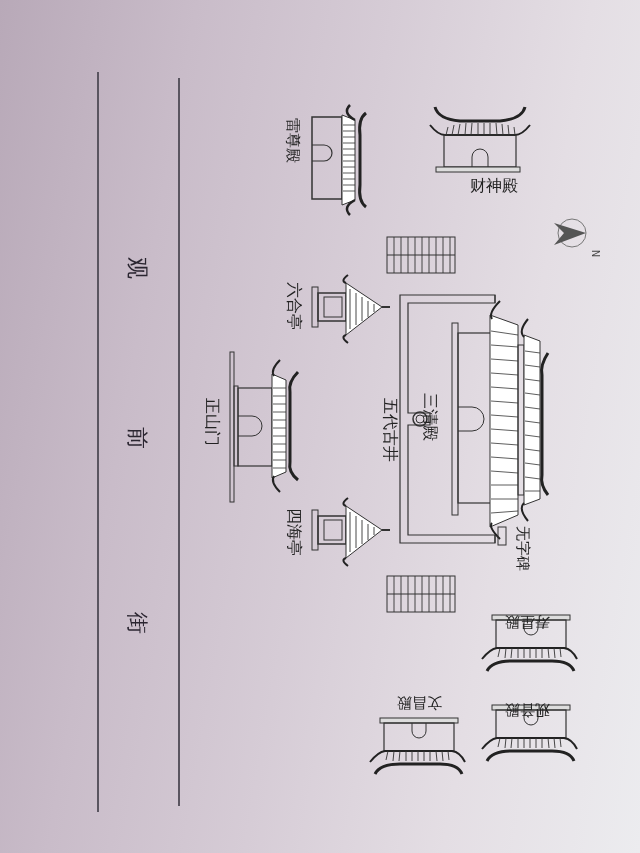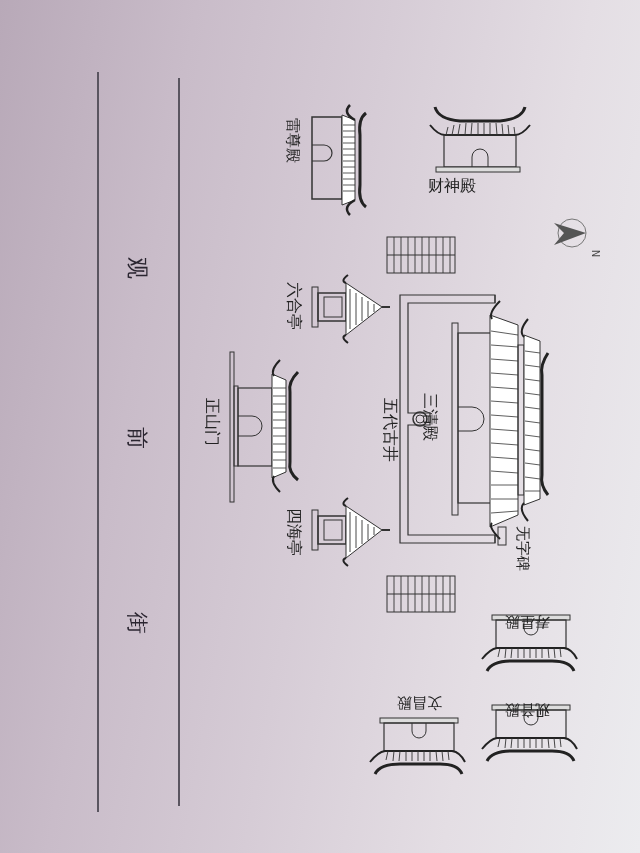--- a/index.html
+++ b/index.html
@@ -72,21 +72,21 @@
         <line x1="60" y1="18" x2="60" y2="30"></line>
         <line x1="66" y1="18" x2="67" y2="30"></line>
       <line x1="72" y1="19" x2="73" y2="30"></line>
         <line x1="78" y1="20" x2="79" y2="30"></line>
         <line x1="84" y1="22" x2="85" y2="30"></line>
     </g>
     <rect x="14" y="30" width="72" height="32" fill="none" stroke="#333" stroke-width="1.2"></rect>
     <path d="M42 62 v-10 a8 8 0 0 1 16 0 v10" fill="none" stroke="#333"></path>
     <rect x="6" y="62" width="84" height="5" fill="#ddd" stroke="#333"></rect>
   </svg>
-  <div class="label" style="left:428px; top:176px; font-size:16px;">财神殿</div>
+  <div class="label" style="left:470px; top:176px; font-size:16px;">财神殿</div>
 
   <svg style="left:552px; top:215px;" width="40" height="40" viewBox="0 0 40 40">
     <circle cx="20" cy="18" r="14" fill="none" stroke="#777" stroke-width="1"></circle>
     <path d="M2 8 L34 18 L2 30 L12 18 Z" fill="#555"></path>
   </svg>
   <div class="compass-n rot90" style="left:592px; top:248px;">N</div>
 
   <svg style="left:387px; top:237px;" width="68" height="36" viewBox="0 0 68 36">
     <rect x="0" y="0" width="68" height="36" fill="none" stroke="#333"></rect>
     <line x1="0" y1="18" x2="68" y2="18" stroke="#333"></line>

